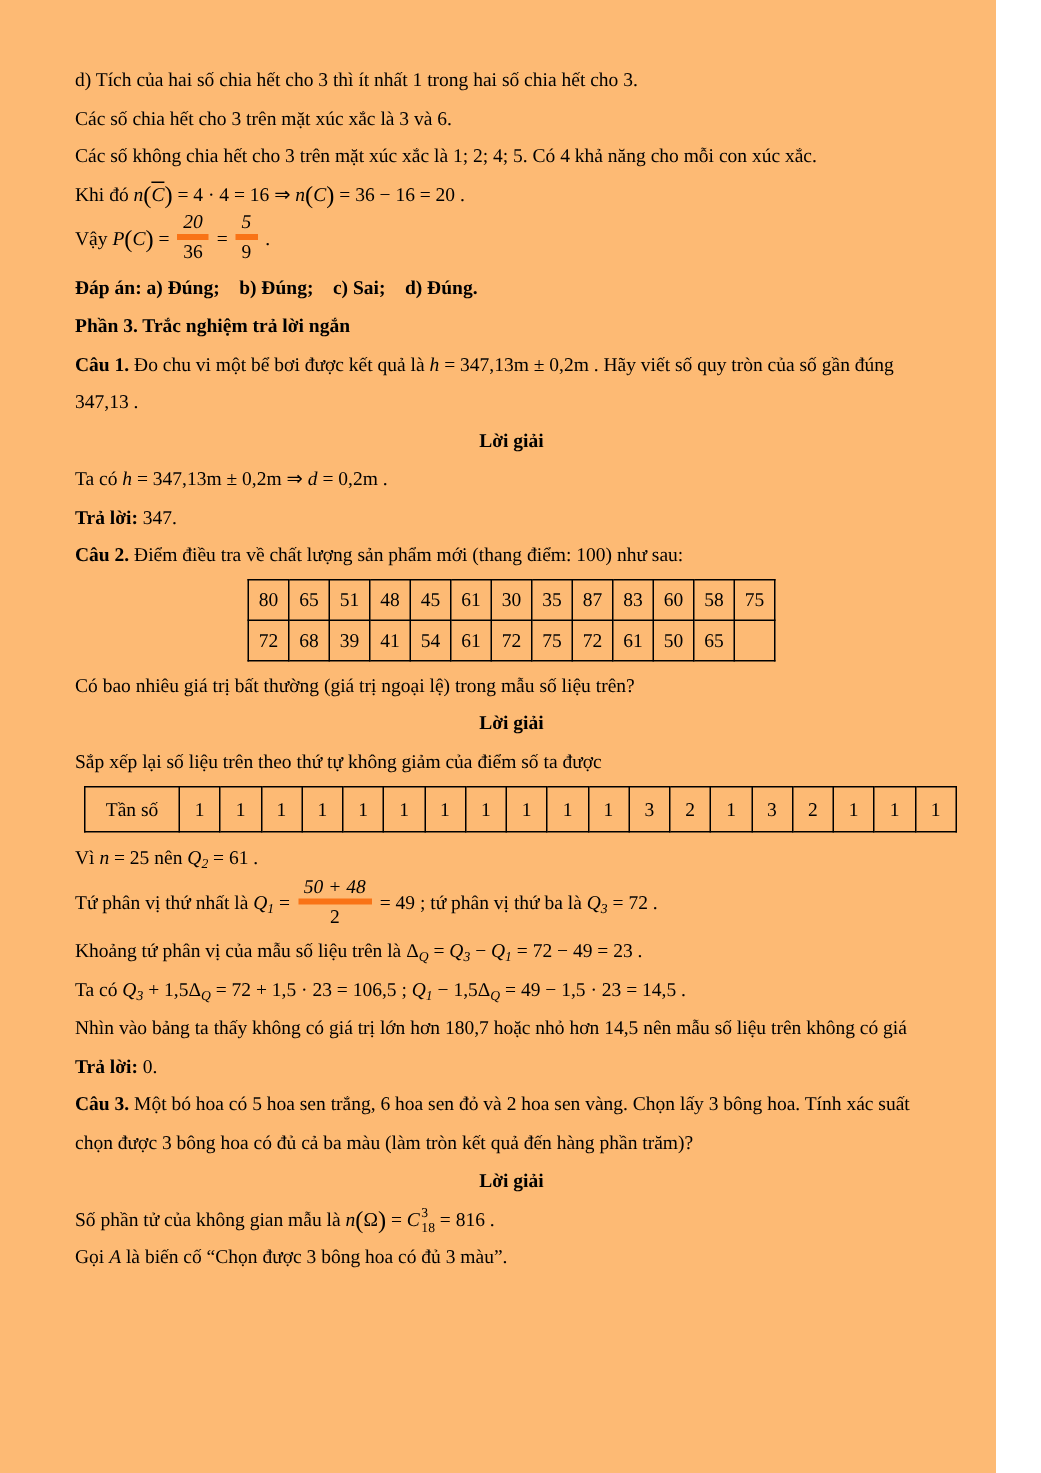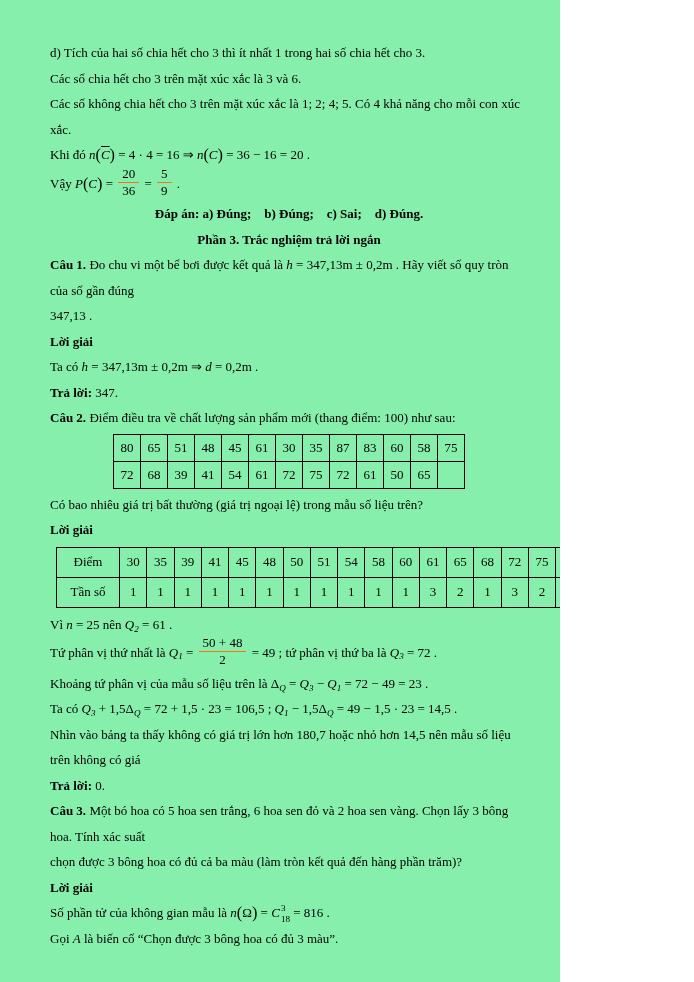--- a/index.html
+++ b/index.html
@@ -1,28 +1,28 @@
 <!DOCTYPE html>
 <html><head>
 <meta charset="utf-8">
 <style>
   html,body{margin:0;padding:0;background:#fff;}
-  .page{width:560px;height:982px;background:#86efac;box-sizing:border-box;
+  .page{width:664px;height:982px;background:#fdba74;box-sizing:border-box;
         padding:40px 32px 0 50px;font-family:"Liberation Serif",serif;
         font-size:13px;color:#000;overflow:hidden;}
   .line{white-space:pre-wrap;line-height:25.5px;min-height:25.5px;}
-  .b{font-weight:bold;text-align:center;}
-  .center{text-align:left;}
+  .b{font-weight:bold;}
+  .center{text-align:center;}
   .v{font-style:italic;}
   .bp{font-size:1.25em;vertical-align:-0.09em;line-height:1;}
   .ovl{text-decoration:overline;}
   sub{font-size:0.7em;vertical-align:-0.3em;line-height:0;font-style:italic;}
   .frac{display:inline-block;vertical-align:middle;text-align:center;line-height:1.25;
         margin:0 2px;transform:translateY(-2px);}
-  .fn{display:block;border-bottom:1px solid #f97316;padding:0 4px;}
+  .fn{display:block;border-bottom:4px solid #f97316;padding:0 4px;font-style:italic;}
   .fd{display:block;font-family:Liberation Serif, serif;}
   .stack{display:inline-block;font-size:0.7em;line-height:1.15;vertical-align:-0.5em;
          text-align:left;margin-left:1px;}
   .stack span{display:block;}
   table{border-collapse:collapse;}
   td{border:1px solid #000;text-align:center;padding:0 1px;font-size:13px;
      font-family:"Liberation Serif",serif;}
   .t1{table-layout:fixed;width:352px;margin:3px auto;}
   .t1 td{height:26px;}
   .t2{table-layout:fixed;width:582px;margin:4px 0 4px 6px;}
@@ -85,45 +85,24 @@
           <td>61</td>
           <td>50</td>
           <td>65</td>
           <td></td>
         </tr>
       </tbody>
     </table>
 
   <div class="line">Có bao nhiêu giá trị bất thường (giá trị ngoại lệ) trong mẫu số liệu trên?</div>
   <div class="line b center">Lời giải</div>
+  <div class="line">Sắp xếp lại số liệu trên theo thứ tự không giảm của điểm số ta được</div>
 
   <table class="t2">
       <tbody>
-        <tr>
-          <td>Điểm</td>
-          <td>30</td>
-          <td>35</td>
-          <td>39</td>
-          <td>41</td>
-          <td>45</td>
-          <td>48</td>
-          <td>50</td>
-          <td>51</td>
-          <td>54</td>
-          <td>58</td>
-          <td>60</td>
-          <td>61</td>
-          <td>65</td>
-          <td>68</td>
-          <td>72</td>
-          <td>75</td>
-          <td>80</td>
-          <td>83</td>
-          <td>87</td>
-        </tr>
         <tr>
           <td>Tần số</td>
           <td>1</td>
           <td>1</td>
           <td>1</td>
           <td>1</td>
           <td>1</td>
           <td>1</td>
           <td>1</td>
           <td>1</td>

